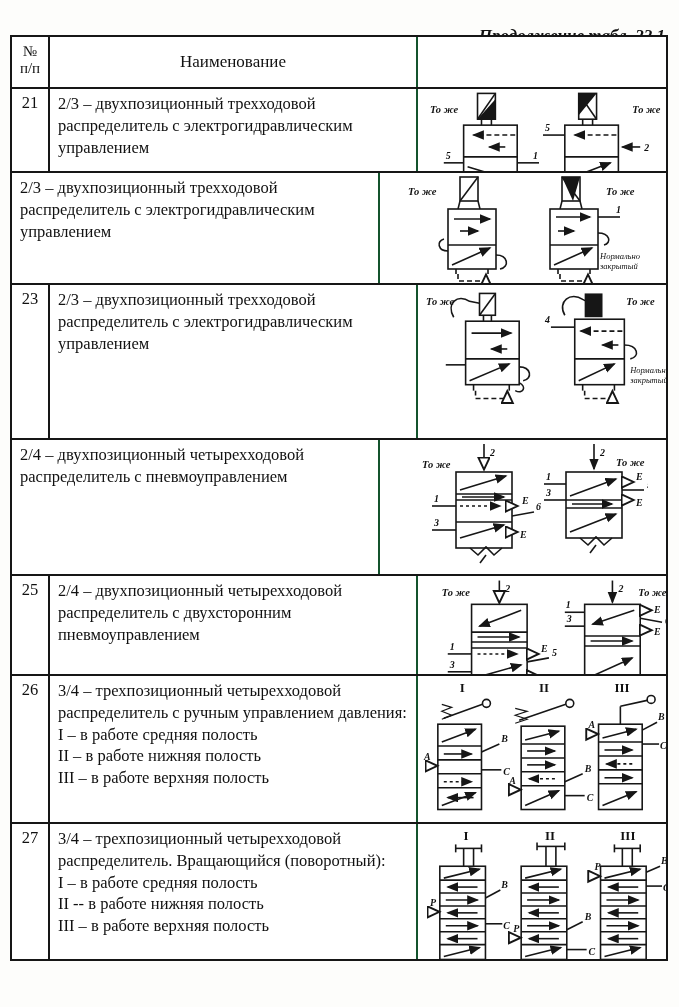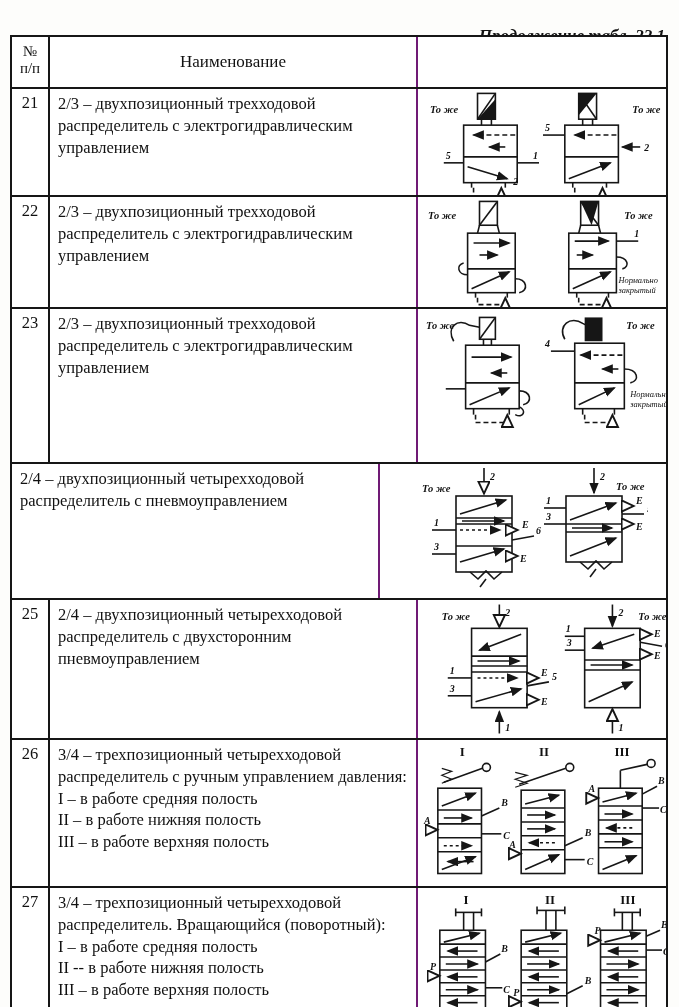--- a/index.html
+++ b/index.html
@@ -24,21 +24,21 @@
   .row{display:flex;box-sizing:border-box;}
   .row + .row{border-top:2px solid #161616;}
   .c-num{
     width:38px;flex:0 0 38px;
     border-right:2px solid #161616;box-sizing:border-box;
     text-align:center;font-size:16.5px;padding-top:4px;
     position:relative;
   }
   .c-name{
     width:368px;flex:0 0 368px;
-    border-right:2px solid #701a75;box-sizing:border-box;
+    border-right:2px solid #14532d;box-sizing:border-box;
     font-size:16.5px;line-height:1.32;
     padding:4px 6px 0 8px;
   }
   .c-sym{
     flex:1 1 auto;
     display:flex;align-items:flex-start;justify-content:center;
     padding-top:2px;overflow:hidden;
   }
   .hdr{height:50px;}
   .hdr .c-num{font-size:15px;line-height:1.15;padding-top:6px;}
@@ -76,21 +76,21 @@
 <div class="tbl">
 
   <div class="row hdr">
     <div class="c-num">
       <div>№</div>
       <div>п/п</div>
     </div>
     <div class="c-name">Наименование</div>
   </div>
 
-  <div class="row" style="height:108px">
+  <div class="row" style="height:84px">
     <div class="c-num">21</div>
     <div class="c-name"><span>2/3 – двухпозиционный трехходовой распределитель с электрогидравлическим управлением</span></div>
     <div class="c-sym">
       <svg width="250" height="104" viewBox="0 0 250 104">
         <g transform="translate(4,0)">
           <text class="cap" x="8" y="22">То же</text>
           <rect class="st" x="56" y="2" width="18" height="26"></rect>
           <line class="st" x1="56" y1="28" x2="74" y2="2"></line>
           <polygon points="56,28 74,28 74,8" fill="#161616"></polygon>
           <line class="st" x1="60" y1="28" x2="60" y2="34"></line>
@@ -126,21 +126,20 @@
           <line class="st" x1="26" y1="88" x2="68" y2="72" marker-end="url(#ma)"></line>
           <line class="st" x1="30" y1="92" x2="30" y2="97"></line>
             <line class="st" x1="64" y1="92" x2="64" y2="97"></line>
           <polyline class="st dash" points="32,97 32,106 60,106 60,99" marker-end="url(#mo)"></polyline>
         </g>
       </svg>
     </div>
   </div>
 
   <div class="row" style="height:112px">
-    <div class="c-num">22</div>
     <div class="c-name"><span>2/3 – двухпозиционный трехходовой распределитель с электрогидравлическим управлением</span></div>
     <div class="c-sym">
       <svg width="250" height="108" viewBox="0 0 250 108">
         <g transform="translate(10,0)">
           <text class="cap" x="0" y="20">То же</text>
           <rect class="st" x="52" y="2" width="18" height="24"></rect>
           <line class="st" x1="52" y1="26" x2="70" y2="2"></line>
           <line class="st" x1="52" y1="26" x2="50" y2="34"></line>
             <line class="st" x1="70" y1="26" x2="72" y2="34"></line>
           <rect class="st" x="40" y="34" width="48" height="60"></rect>
@@ -274,21 +273,21 @@
           <line class="st" x1="78" y1="58" x2="88" y2="58" marker-end="url(#mo)"></line>
           <text class="lbl" x="92" y="64">Е</text>
           <line class="st" x1="26" y1="90" x2="72" y2="72" marker-end="url(#ma)"></line>
           <polyline class="st" points="36,96 44,103 52,95 60,103 68,96"></polyline>
           <line class="st" x1="52" y1="103" x2="46" y2="111"></line>
         </g>
       </svg>
     </div>
   </div>
 
-  <div class="row" style="height:140px">
+  <div class="row" style="height:100px">
     <div class="c-num">25</div>
     <div class="c-name"><span>2/4 – двухпозиционный четырехходовой распределитель с двухсторонним пневмоуправлением</span></div>
     <div class="c-sym">
       <svg width="250" height="136" viewBox="0 0 250 136">
         <g transform="translate(24,2)">
           <text class="cap" x="0" y="16">То же</text>
           <line class="st" x1="58" y1="0" x2="58" y2="21" marker-end="url(#mo)"></line>
           <text class="lbl" x="64" y="12">2</text>
           <rect class="st" x="30" y="24" width="56" height="80"></rect>
           <line class="st" x1="30" y1="52" x2="86" y2="52"></line>

